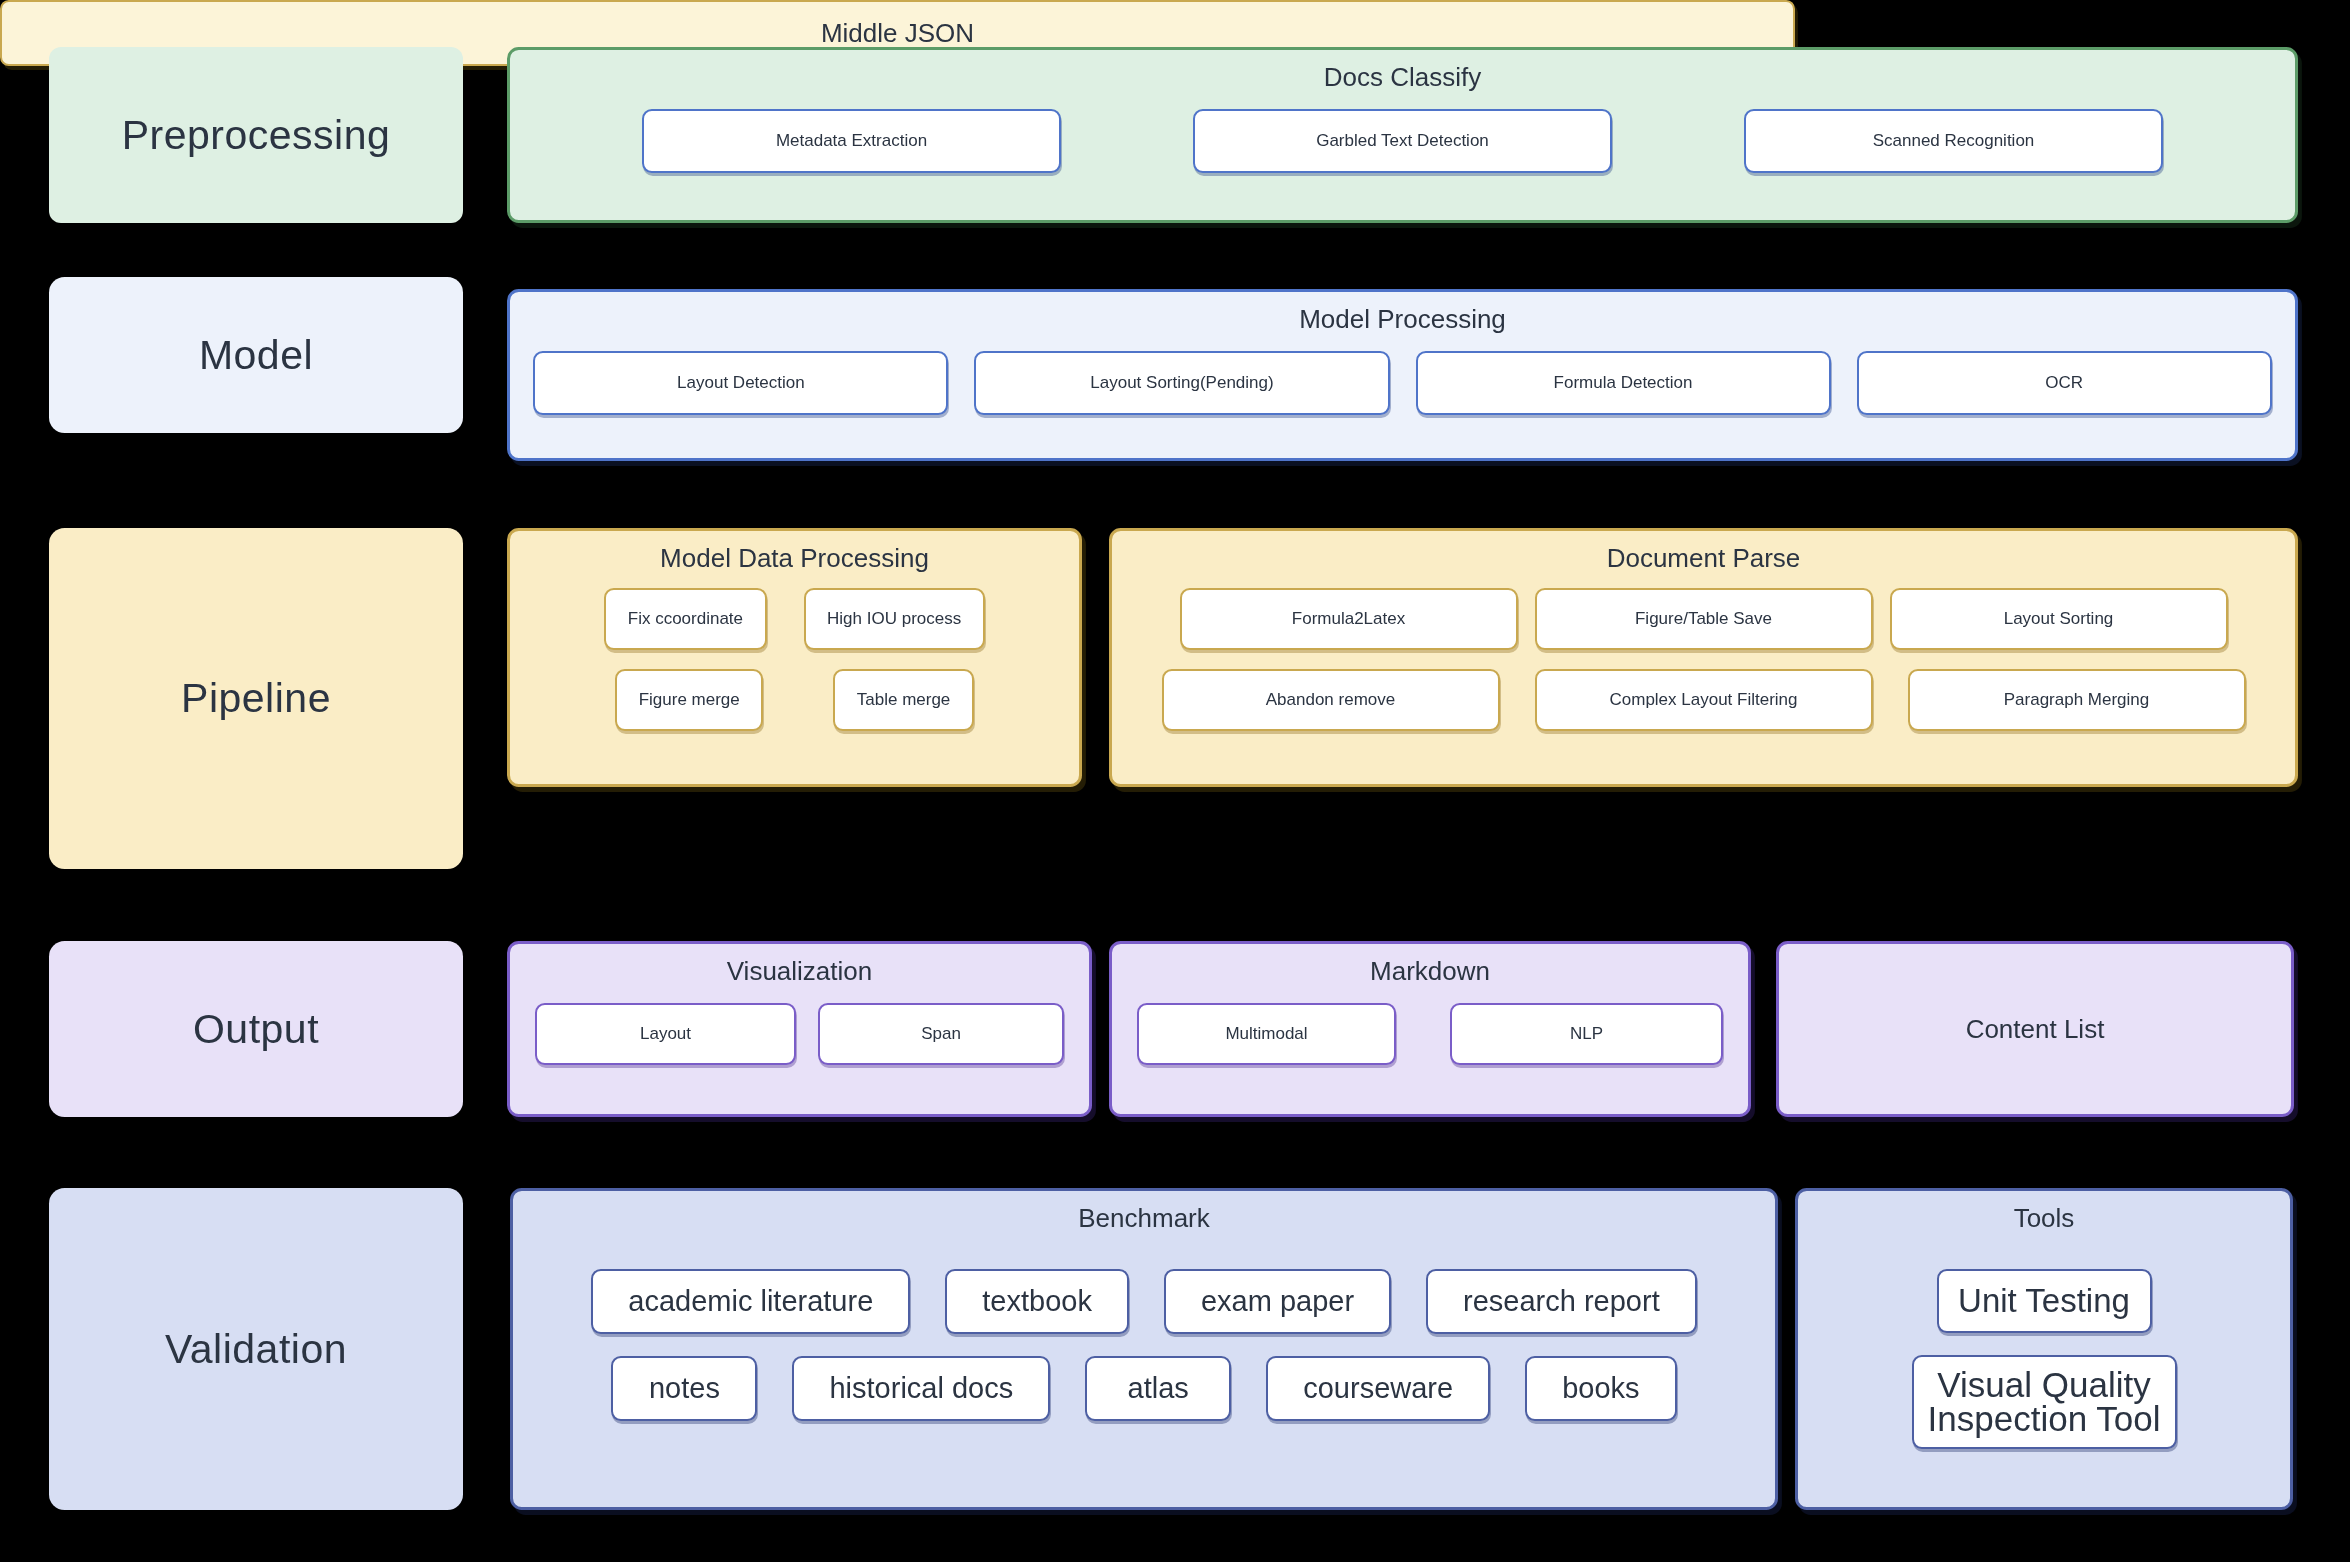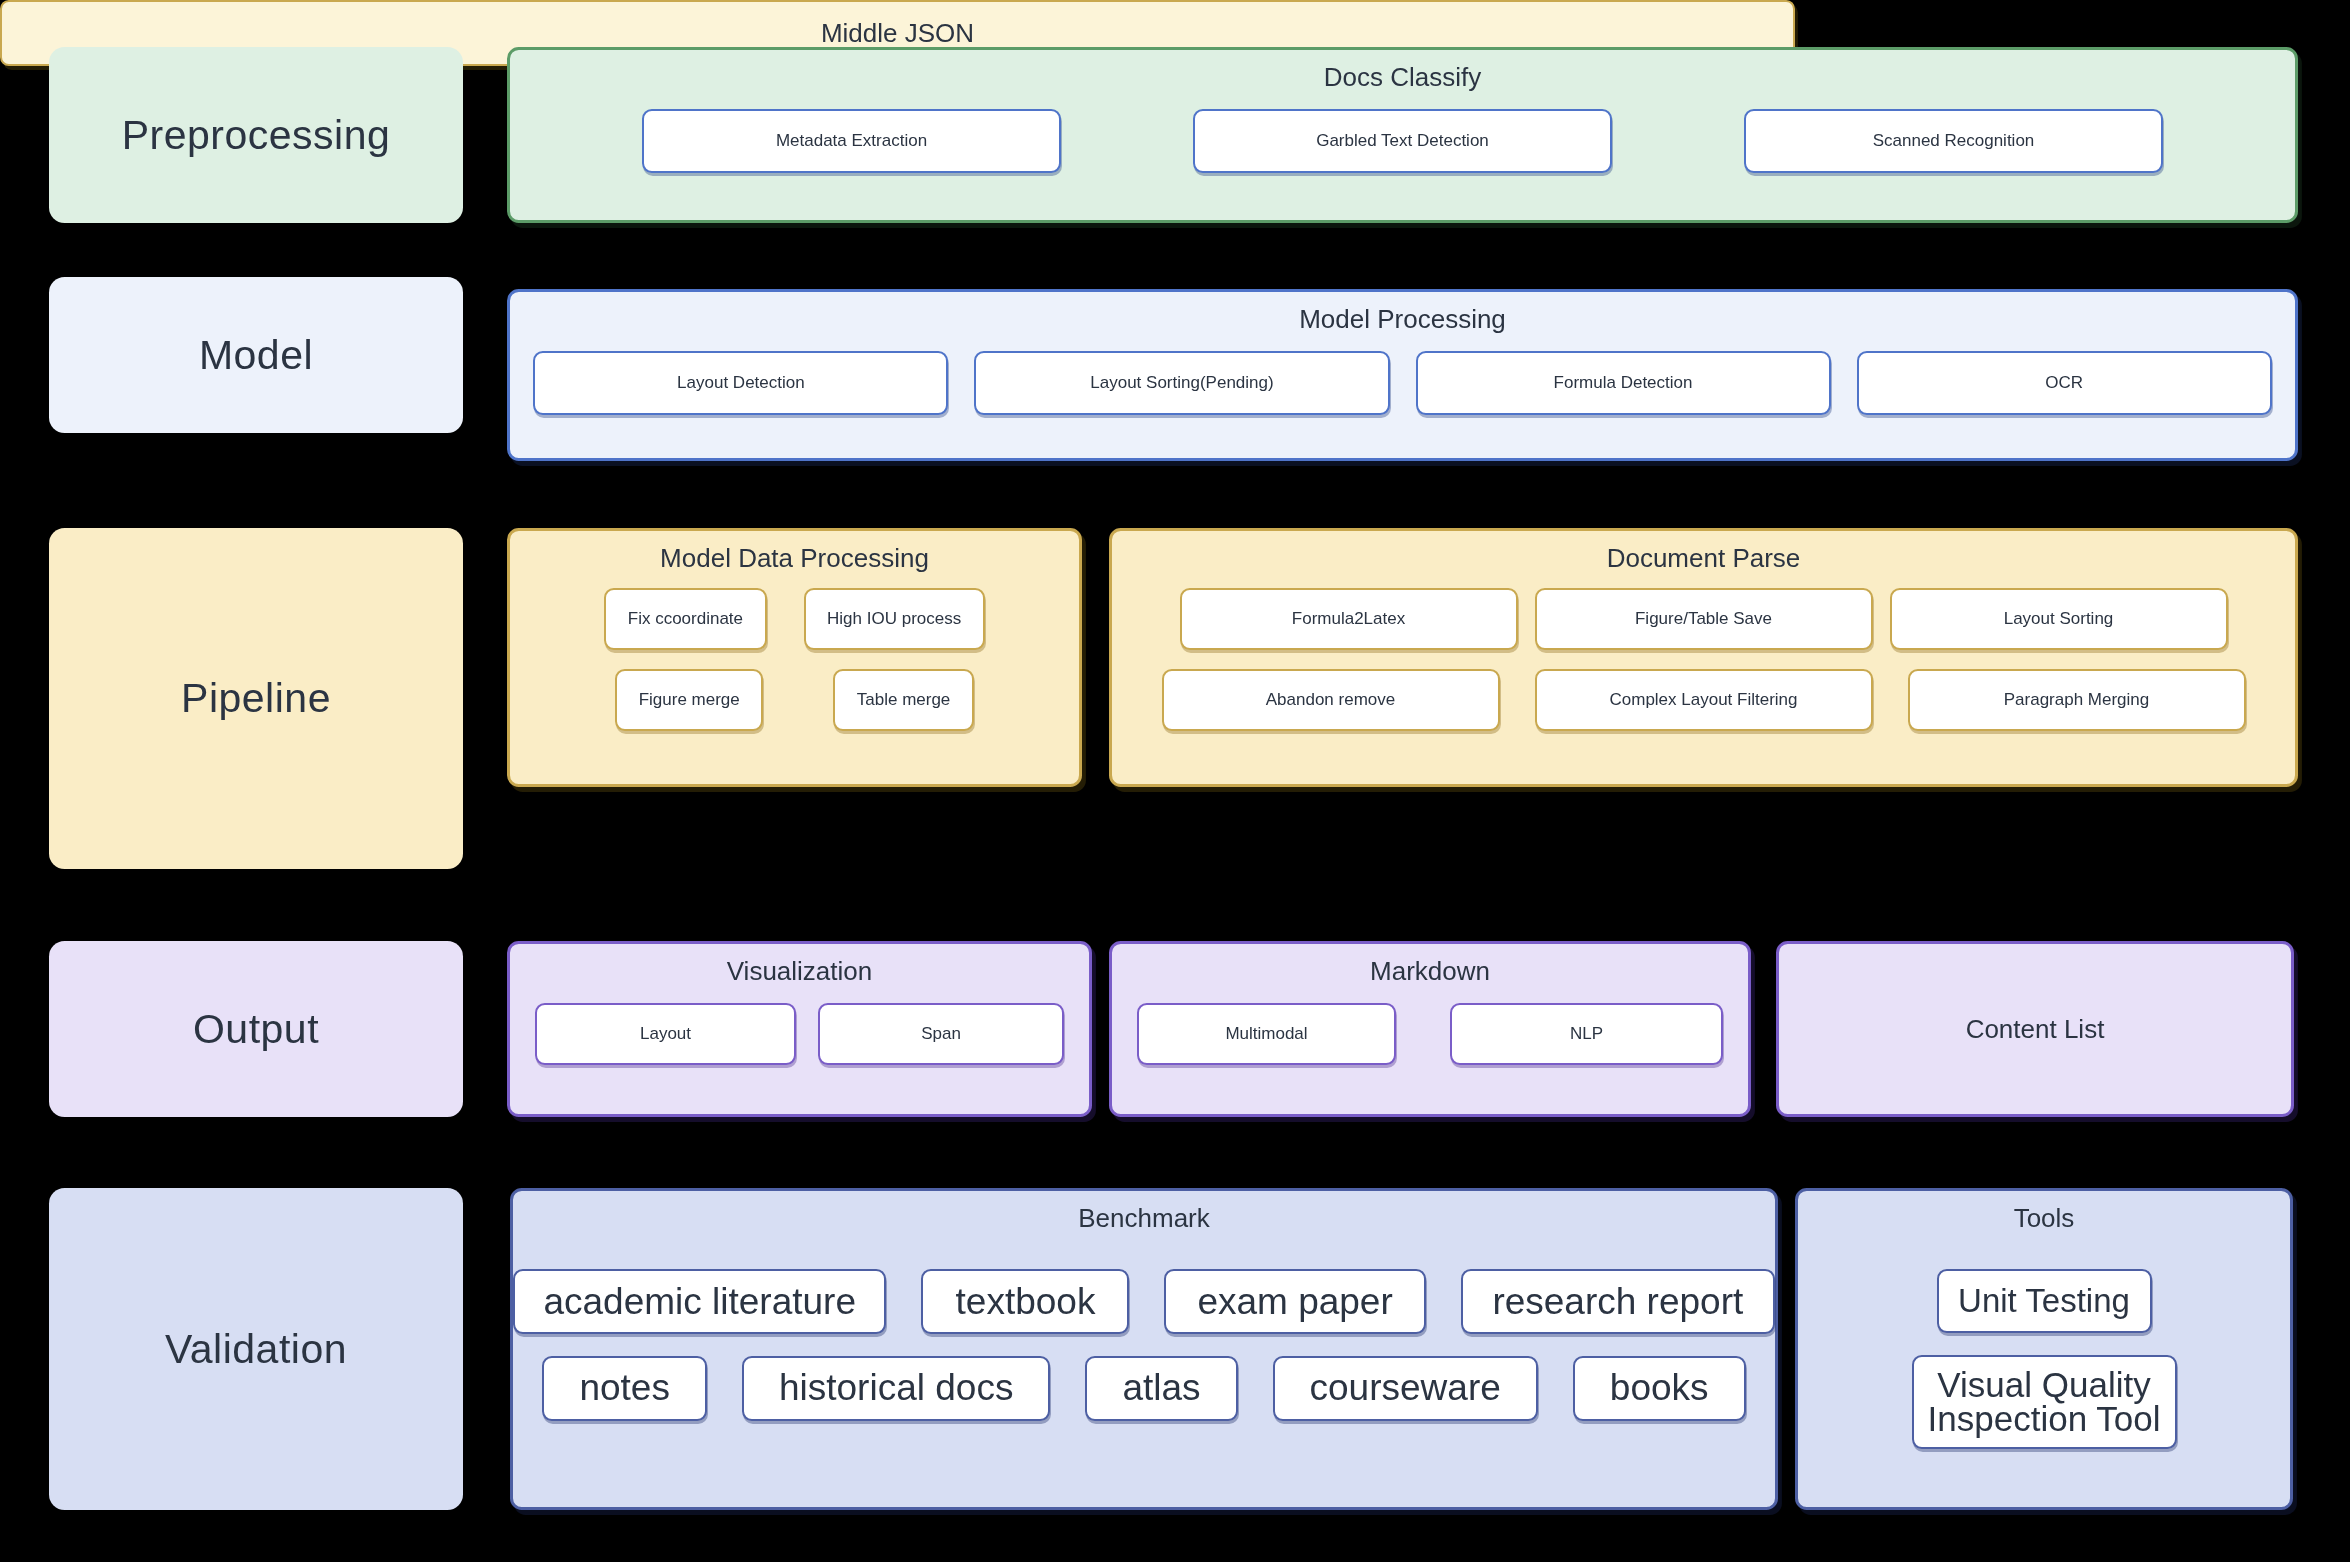--- a/index.html
+++ b/index.html
@@ -3,21 +3,21 @@
 <meta charset="utf-8">
 <style>
   html,body{margin:0;padding:0;background:#000;}
   .canvas{position:relative;width:2350px;height:1562px;background:#000;overflow:hidden;
           font-family:"Liberation Sans","DejaVu Sans",sans-serif;color:#2b3442;}
 
   
   .lab{position:absolute;left:49px;width:414px;border-radius:15.6px;
        display:flex;align-items:center;justify-content:center;
        font-size:41px;letter-spacing:0.5px;}
-  .lab.r1{top:47px;height:176px;background:#def0e3;}
+  .lab.r1{top:47px;height:176px;background:#def0e3;border-radius:12px;}
   .lab.r2{top:277px;height:156px;background:#edf2fb;}
   .lab.r3{top:528px;height:341px;background:#faedc6;}
   .lab.r4{top:941px;height:176px;background:#e8e1f8;}
   .lab.r5{top:1188px;height:322px;background:#d7def3;}
 
   
   .box{position:absolute;border-radius:11.7px;box-sizing:border-box;}
   .box.green {background:#def0e3;border:3.9px solid #5c9c68;box-shadow:3.9px 4.9px 0 rgba(20,40,24,.55);}
   .box.blue  {background:#edf2fb;border:3.9px solid #4f74c9;box-shadow:3.9px 4.9px 0 rgba(18,30,62,.55);}
   .box.gold  {background:#faedc6;border:3.9px solid #c9a84f;box-shadow:3.9px 4.9px 0 rgba(66,52,10,.55);}
@@ -66,21 +66,21 @@
   #document-parse .btn{height:62px;width:338px;}
   
   #visualization .row,#markdown .row{margin-top:15.6px;padding:0 25px;justify-content:space-between;}
   #visualization .btn,#markdown .btn{height:62px;}
   #visualization .btn.b1{width:261px;} #visualization .btn.b2{width:246px;}
   #markdown .btn.b1{width:259px;}      #markdown .btn.b2{width:273px;}
   
   #benchmark .row{gap:35px;}
   #benchmark .row.one{margin-top:35px;}
   #benchmark .row.two{margin-top:21.5px;}
-  #benchmark .btn{height:65px;font-size:37px;padding:8px 35px;min-width:146px;}
+  #benchmark .btn{height:65px;font-size:29px;padding:8px 35px;min-width:146px;}
   #tools .col{display:flex;flex-direction:column;align-items:center;}
   #tools .btn.unit{margin-top:35px;width:215px;height:64px;font-size:33px;}
   #tools .btn.vqit{margin-top:21.5px;width:265px;height:94px;font-size:35px;line-height:34px;
                    white-space:normal;text-align:center;}
 </style>
 </head>
 <body>
 
 <div class="canvas">
 

